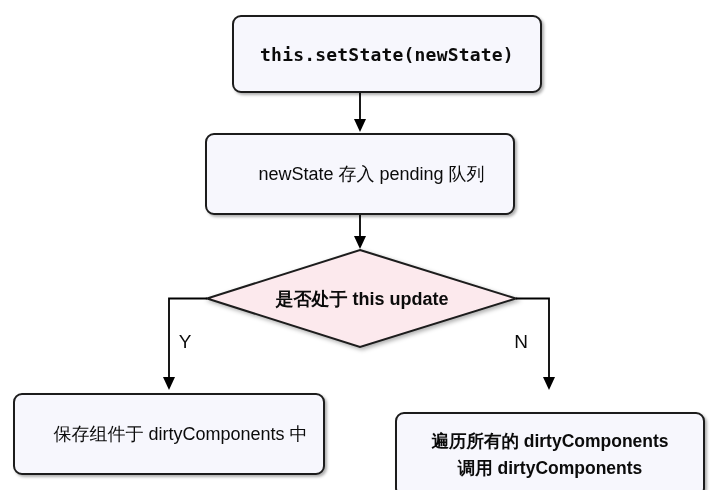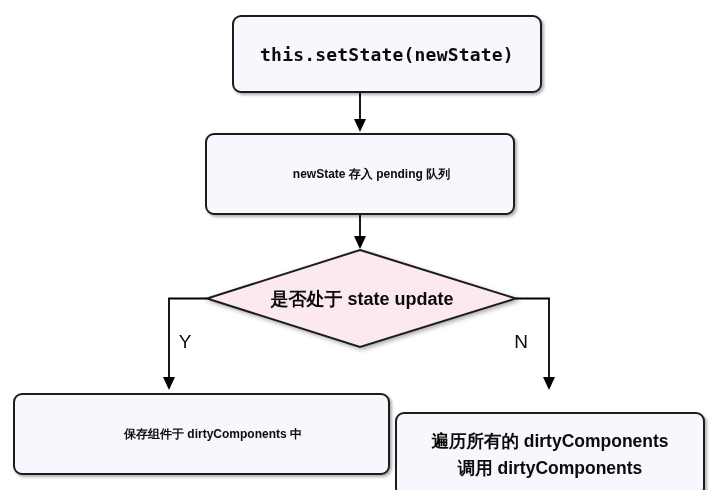--- a/index.html
+++ b/index.html
@@ -23,21 +23,21 @@
     border:2px solid var(--border);
     border-radius:9px;
     box-shadow:2px 2px 3px rgba(0,0,0,0.32);
     display:flex;align-items:center;justify-content:center;
     text-align:center;
   }
   .node.mono{
     font-family:"DejaVu Sans Mono","Liberation Mono",monospace;
     font-weight:600;font-size:18px;letter-spacing:0.2px;
   }
-  .node.bold{font-weight:700;font-size:12px;padding-left:23px;}
+  .node.bold{font-weight:400;font-size:18px;padding-left:23px;}
   .node .multiline{line-height:27px;font-weight:700;font-size:17.5px;}
   .diamond-label{
     position:absolute;left:207px;top:250px;width:310px;height:97px;
     display:flex;align-items:center;justify-content:center;
     font-weight:700;font-size:18px;color:var(--text);
   }
   .branch-label{
     position:absolute;font-size:19px;font-weight:400;color:var(--text);
     width:30px;text-align:center;
   }
@@ -76,27 +76,27 @@
 
   <div class="node mono" style="left:205px;top:15px;width:310px;height:78px;margin-left:27px;">
     <span>this.setState(newState)</span>
   </div>
 
   <div class="node bold" style="left:205px;top:133px;width:310px;height:82px;">
     <span>newState 存入 pending 队列</span>
   </div>
 
   <div class="diamond-label">
-    <span>是否处于 state update</span>
+    <span>是否处于 this update</span>
   </div>
 
   <div class="branch-label" id="label-yes">Y</div>
   <div class="branch-label" id="label-no">N</div>
 
-  <div class="node bold" style="left:13px;top:393px;width:377px;height:82px;">
+  <div class="node bold" style="left:13px;top:393px;width:312px;height:82px;">
     <span>保存组件于 dirtyComponents 中</span>
   </div>
 
   <div class="node" style="left:395px;top:412px;width:310px;height:85px;">
     <div class="multiline">
       <div>遍历所有的 dirtyComponents</div>
       <div>调用 dirtyComponents</div>
     </div>
   </div>
 

